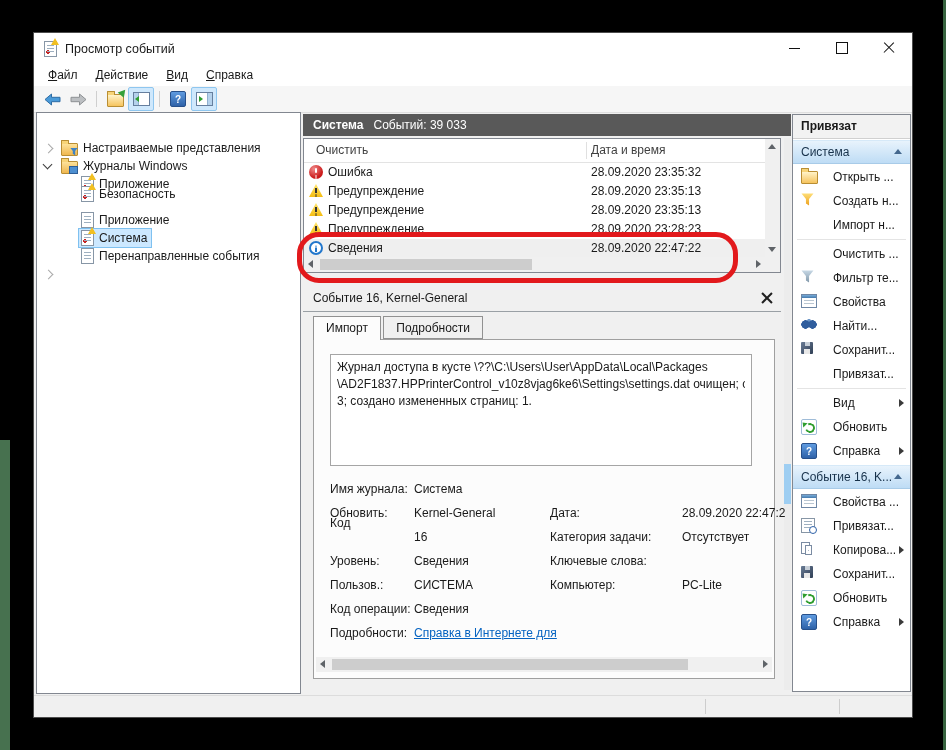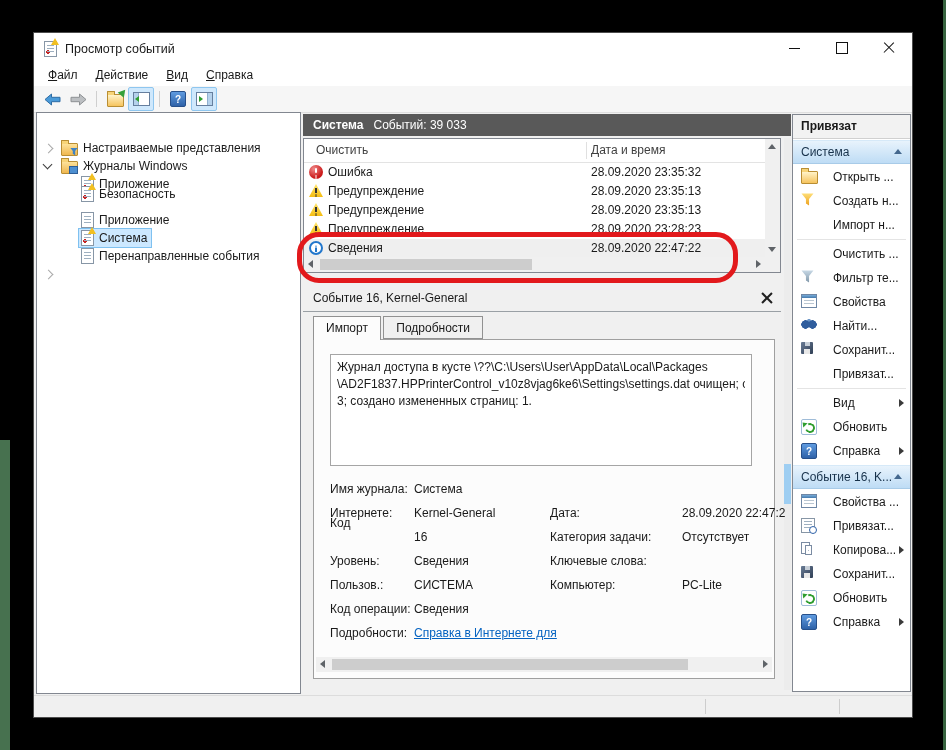--- a/index.html
+++ b/index.html
@@ -321,21 +321,21 @@
     <div class="tabbox">
       <div class="descbox">
         <div class="dline">Журнал доступа в кусте \??\C:\Users\User\AppData\Local\Packages</div>
         <div class="dline">\AD2F1837.HPPrinterControl_v10z8vjag6ke6\Settings\settings.dat очищен; обновле</div>
         <div class="dline">3; создано измененных страниц: 1.</div>
       </div>
 
       <span class="flab" style="top:142px">Имя журнала:</span>
       <span class="fval" style="top:142px">Система</span>
 
-      <span class="flab" style="top:166px">Интернете:</span>
+      <span class="flab" style="top:166px">Обновить:</span>
       <span class="fval" style="top:166px">Kernel-General</span>
       <span class="flab2" style="top:166px">Дата:</span>
       <span class="fval2" style="top:166px">28.09.2020 22:47:2</span>
 
       <span class="flab" style="top:176px">Код</span>
       <span class="fval" style="top:190px">16</span>
       <span class="flab2" style="top:190px">Категория задачи:</span>
       <span class="fval2" style="top:190px">Отсутствует</span>
 
       <span class="flab" style="top:214px">Уровень:</span>

